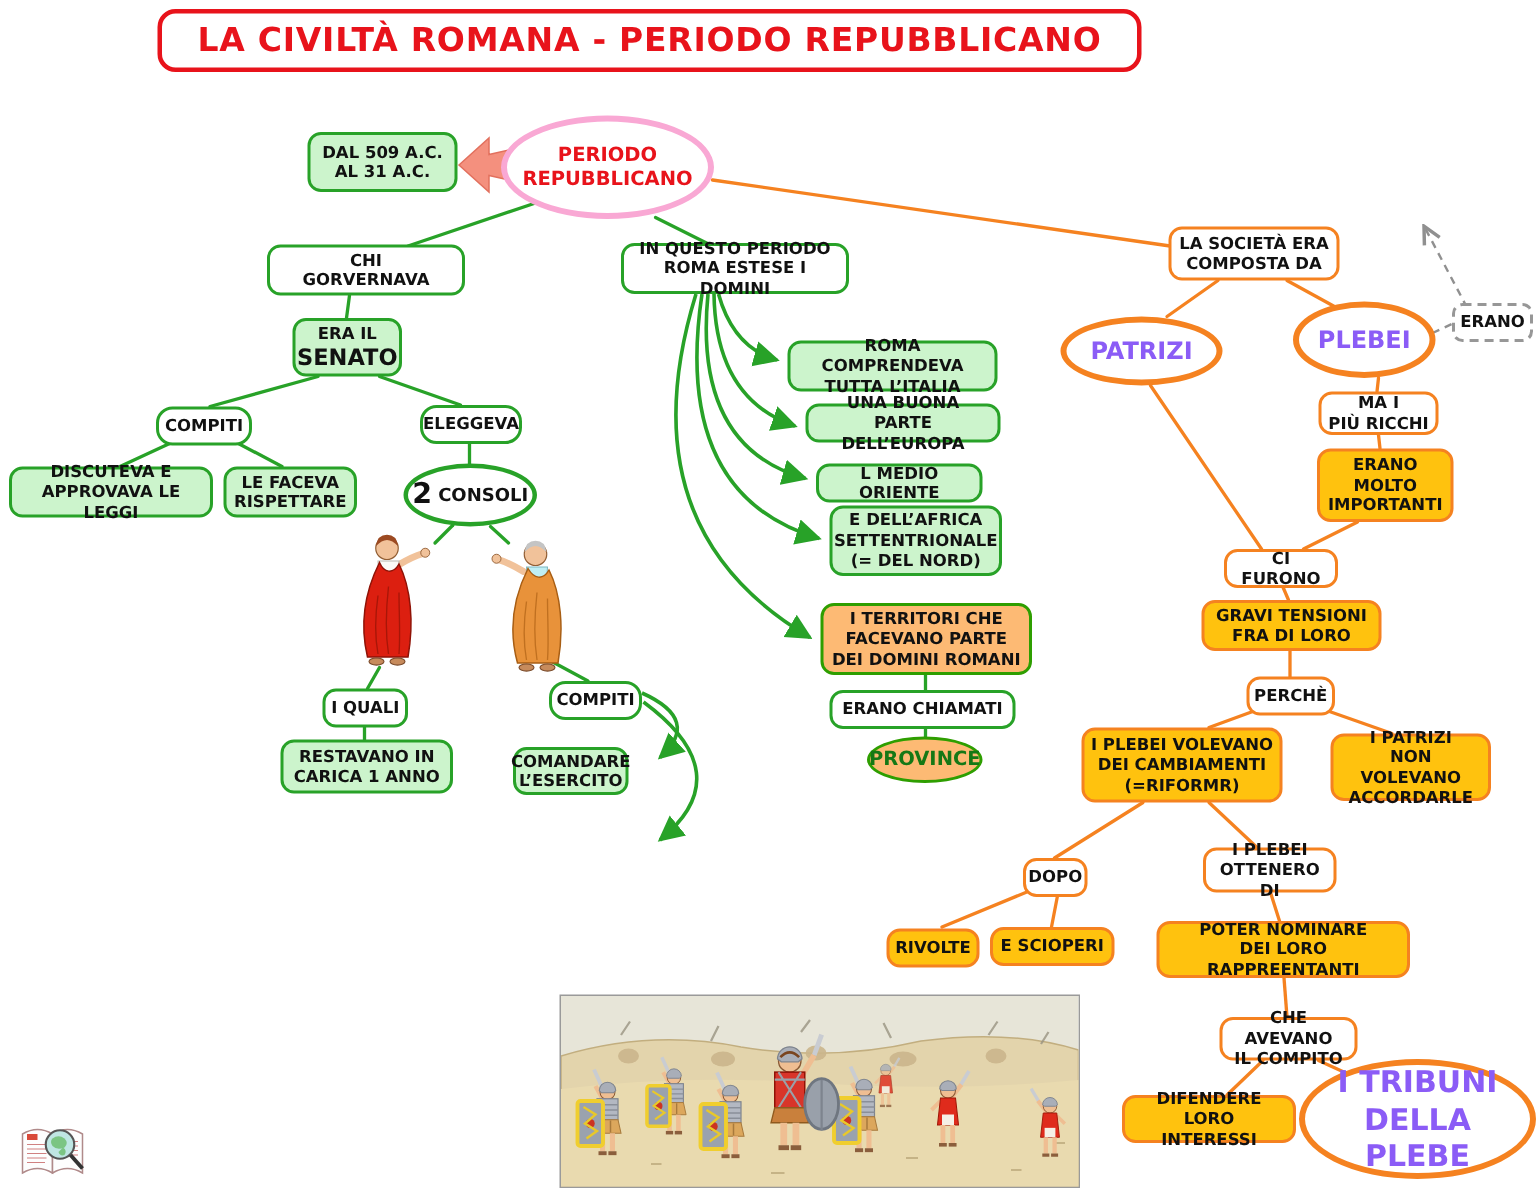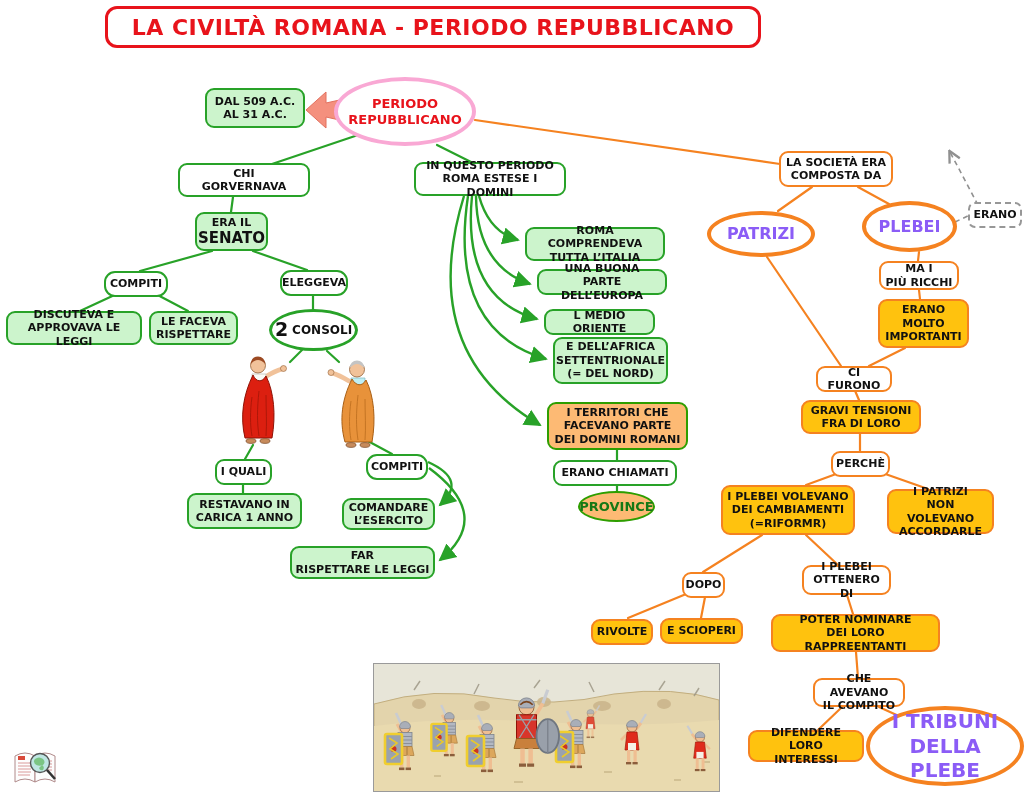--- a/index.html
+++ b/index.html
@@ -118,24 +118,22 @@
   <div class="node g-fill" style="left:149px;top:311px;width:89px;height:34px;">LE FACEVA
 RISPETTARE</div>
   <div class="node g-line oval" style="left:269px;top:309px;width:89px;height:42px;border-width:3px;gap:4px;">
     <span style="font-size:19px;">2</span>
     <span style="font-size:12px;">CONSOLI</span>
   </div>
   <div class="node g-line" style="left:215px;top:459px;width:57px;height:22px;">I QUALI</div>
   <div class="node g-fill" style="left:187px;top:493px;width:115px;height:36px;">RESTAVANO IN
 CARICA  1  ANNO</div>
   <div class="node g-line" style="left:366px;top:454px;width:62px;height:21px;border-radius:11px;">COMPITI</div>
-  <div class="node g-fill" style="left:342px;top:498px;width:93px;height:32px;">COMANDARE
+  <div class="node g-fill" style="left:342px;top:498px;width:77px;height:32px;">COMANDARE
 L’ESERCITO</div>
-  <div class="node g-fill" style="left:290px;top:546px;width:145px;height:33px;">FAR
-RISPETTARE LE LEGGI</div>
 
   <svg class="illu" style="left:225px;top:355px;" width="185" height="100" viewBox="0 0 185 100">
 
     <g>
       <path d="M40,22 Q50,16 57,14" stroke="#F1C29A" stroke-width="4.5" fill="none" stroke-linecap="round"></path>
       <circle cx="58.5" cy="13.5" r="3" fill="#F1C29A" stroke="#925F35" stroke-width="0.6"></circle>
       <path d="M27,19 L41,19 L39,35 L28,35 z" fill="#FBFBF6" stroke="#B9B9B0" stroke-width="0.7"></path>
       <path d="M28,20 C18,40 15,62 20,83 L47,83 C51,60 49,37 41,21 C37,28 31,27 28,20 z" fill="#DC1F10" stroke="#8F1206" stroke-width="1"></path>
       <path d="M27,42 C25,56 25,70 27,81 M34,36 C32,54 32,68 34,81 M41,40 C41,55 42,68 41,81" stroke="#A81608" stroke-width="0.9" fill="none"></path>
       <circle cx="33" cy="10.5" r="7.5" fill="#F1C29A" stroke="#925F35" stroke-width="0.8"></circle>

